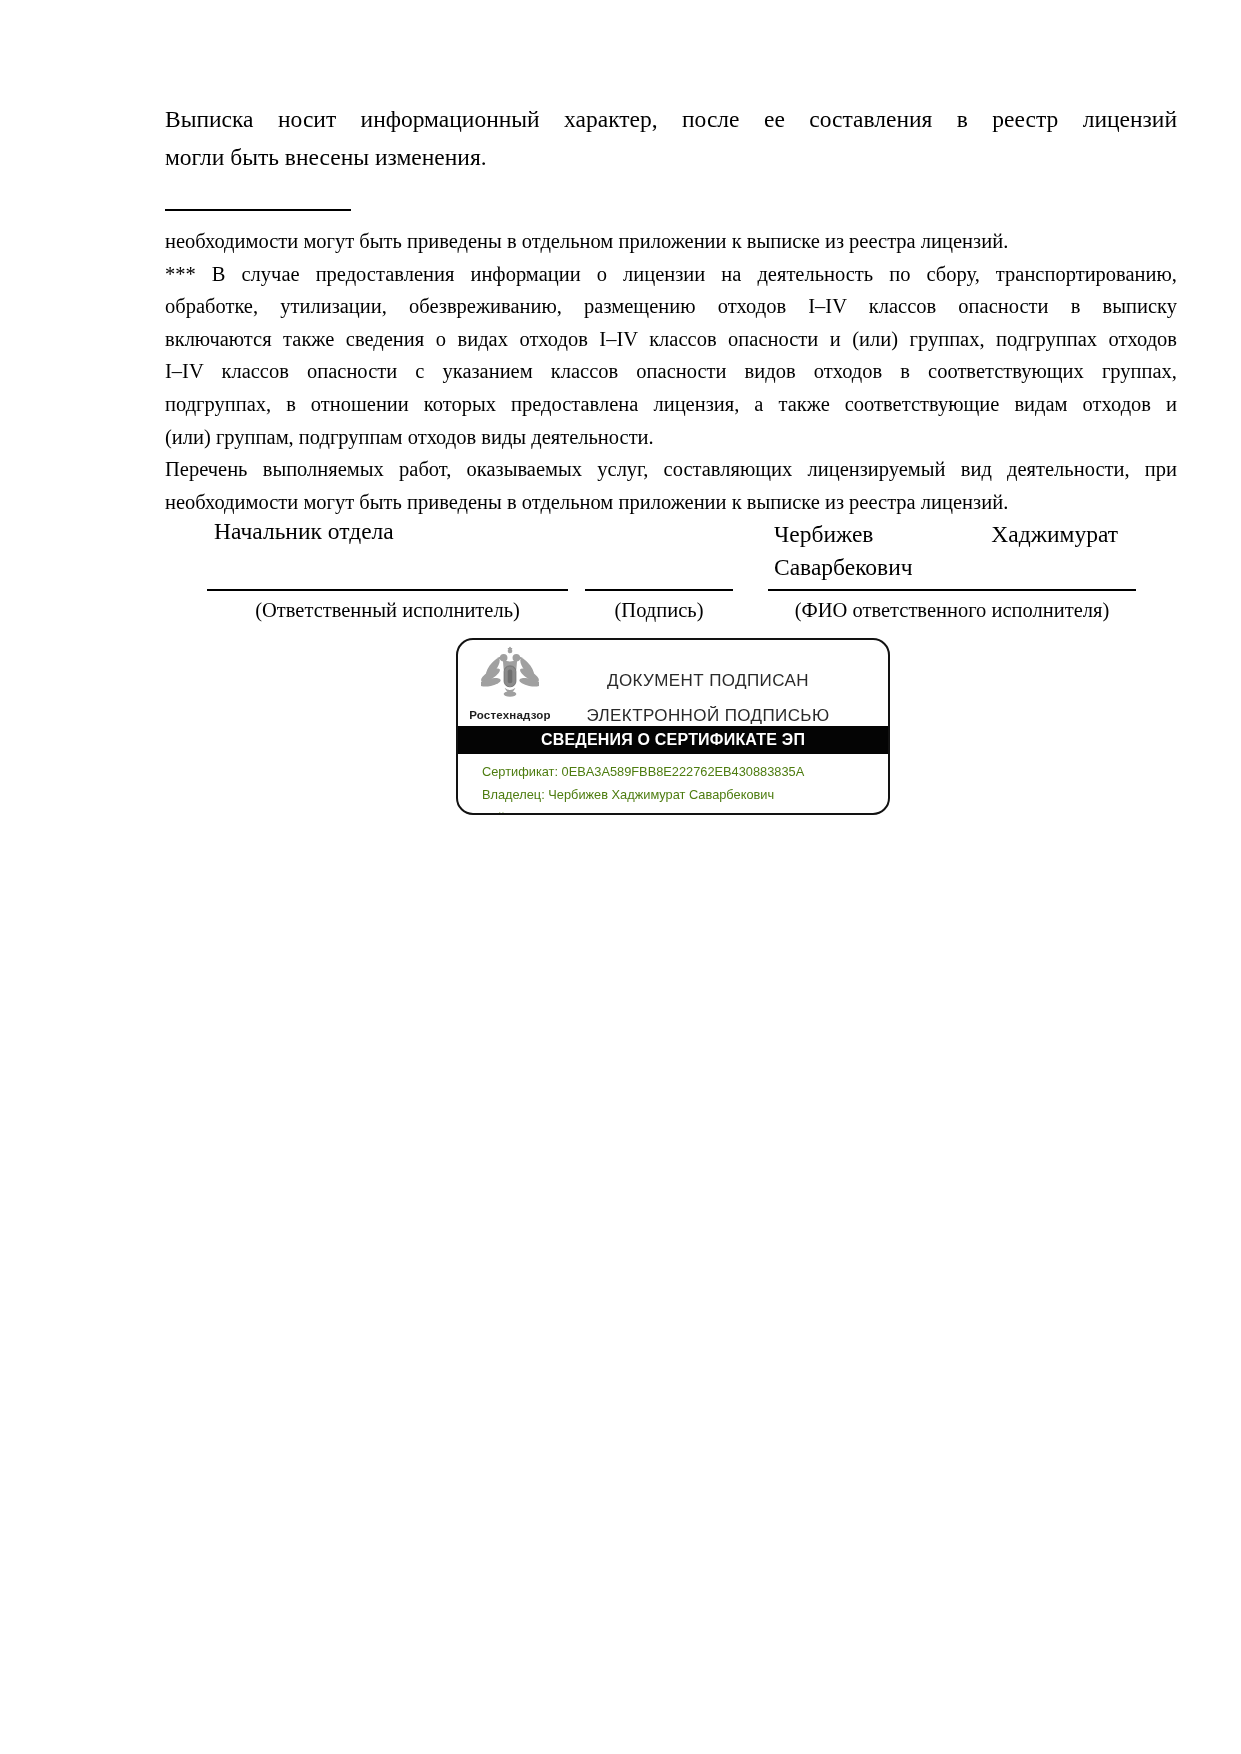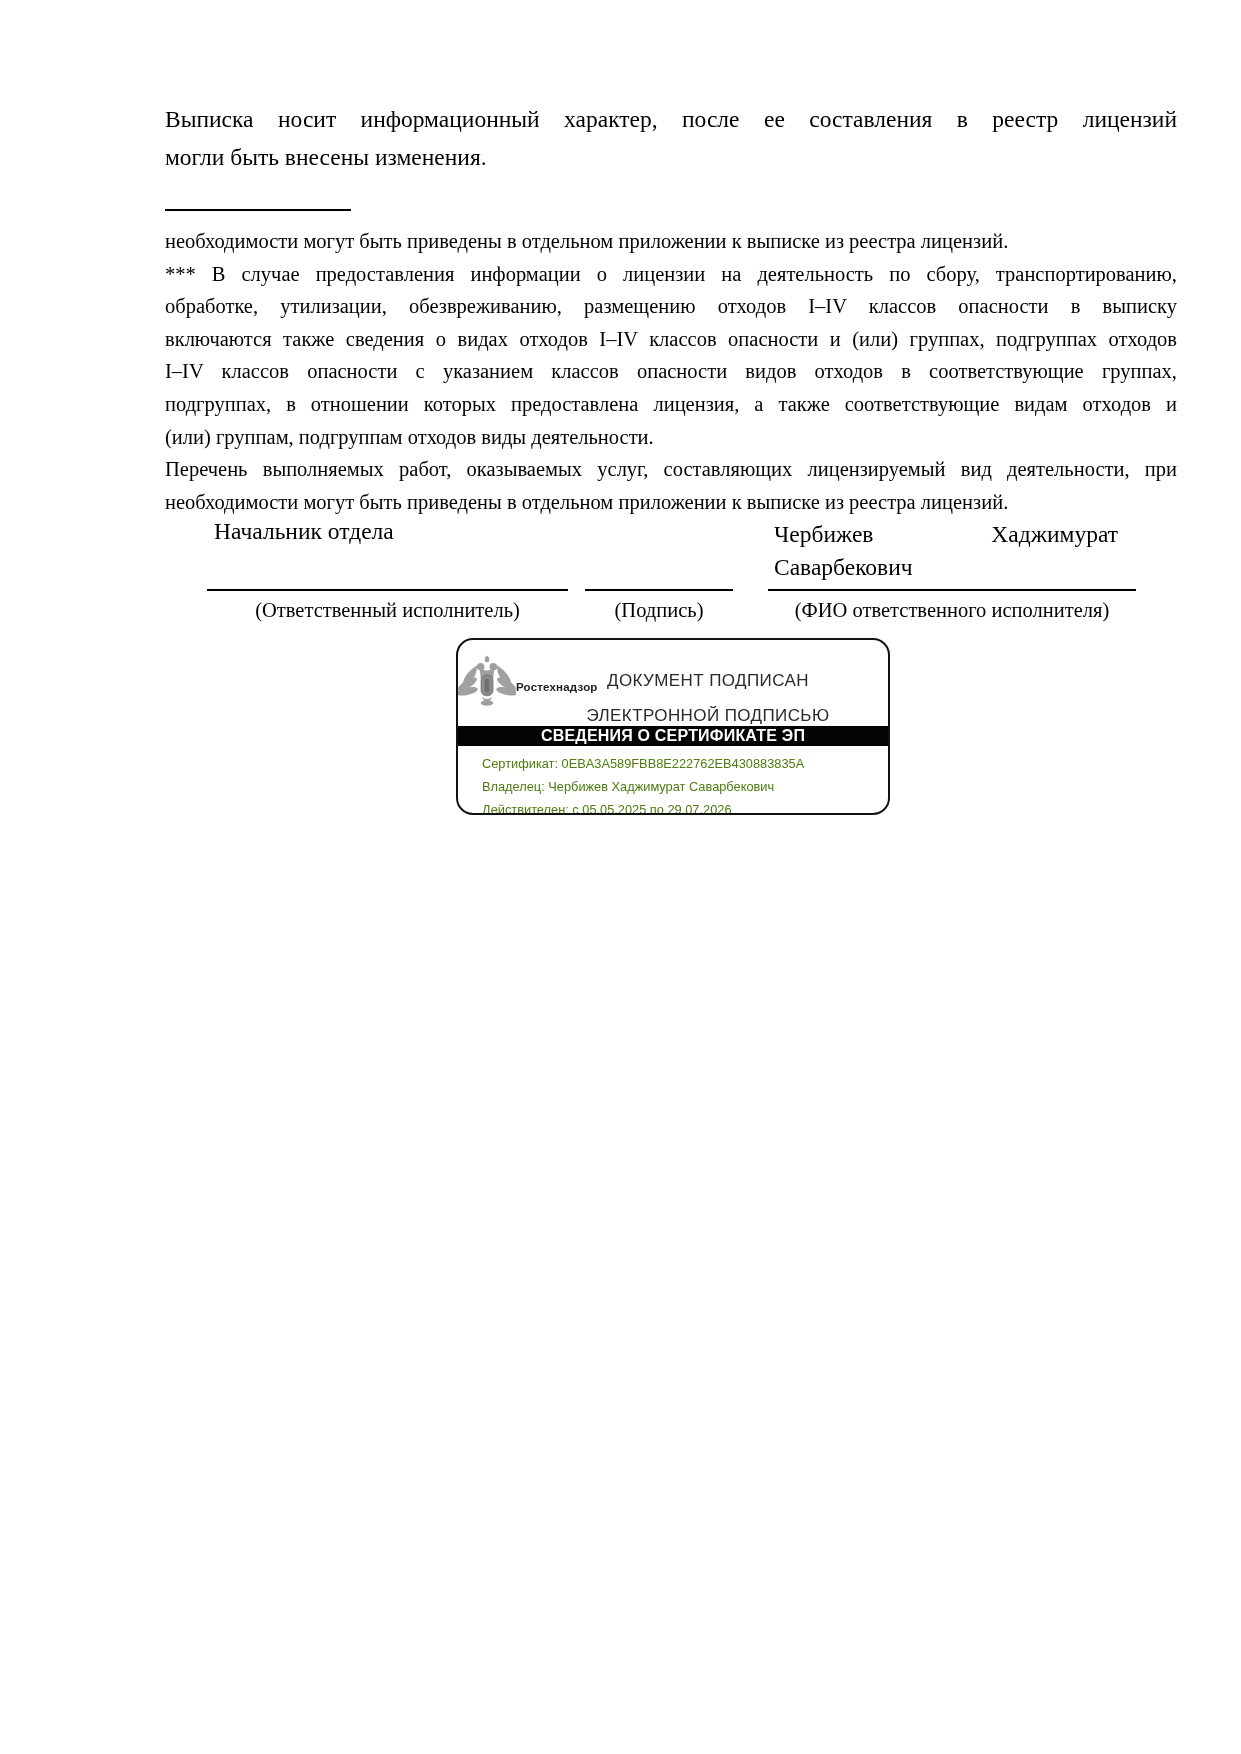--- a/index.html
+++ b/index.html
@@ -34,25 +34,25 @@
   .l2{left:420px;width:148px;}
   .l3{left:603px;width:368px;}
   
   .stamp{
     position:absolute;left:291px;top:120px;width:434px;height:177px;
     border:2.5px solid #121212;border-radius:17px;
     box-sizing:border-box;background:#fff;overflow:hidden;
     font-family:"Liberation Sans","DejaVu Sans",sans-serif;
   }
   .stamp-top{display:flex;height:86px;}
-  .emblem-col{width:104px;display:flex;flex-direction:row;align-items:center;padding-top:6px;box-sizing:border-box;}
+  .emblem-col{width:104px;display:flex;flex-direction:column;align-items:center;padding-top:6px;box-sizing:border-box;}
   .agency{font-size:11.5px;font-weight:bold;color:#1d1d1d;margin-top:1px;letter-spacing:.2px;}
   .title-col{flex:1;display:flex;flex-direction:column;justify-content:flex-end;align-items:center;
     gap:15px;padding-right:34px;font-size:17px;color:#2a2a2a;letter-spacing:.4px;}
-  .band{height:20px;background:#040404;color:#fff;display:flex;align-items:center;justify-content:center;
+  .band{height:28px;background:#040404;color:#fff;display:flex;align-items:center;justify-content:center;
     font-size:16px;font-weight:bold;letter-spacing:.2px;}
   .certs{padding:7px 10px 0 24px;font-size:12.8px;line-height:22.6px;color:#4d7c0f;}
 </style>
 </head>
 <body>
 
 <div class="page">
   <div class="content">
 
     <section class="intro">
@@ -63,21 +63,21 @@
     <div class="sep"></div>
 
     <div class="fnotes">
       <section>
         <div class="lline">необходимости могут быть приведены в отдельном приложении к выписке из реестра лицензий.</div>
       </section>
       <section>
         <div class="jline">*** В случае предоставления информации о лицензии на деятельность по сбору, транспортированию,</div>
         <div class="jline">обработке, утилизации, обезвреживанию, размещению отходов I–IV классов опасности в выписку</div>
         <div class="jline">включаются также сведения о видах отходов I–IV классов опасности и (или) группах, подгруппах отходов</div>
-        <div class="jline">I–IV классов опасности с указанием классов опасности видов отходов в соответствующие группах,</div>
+        <div class="jline">I–IV классов опасности с указанием классов опасности видов отходов в соответствующих группах,</div>
         <div class="jline">подгруппах, в отношении которых предоставлена лицензия, а также соответствующие видам отходов и</div>
         <div class="lline">(или) группам, подгруппам отходов виды деятельности.</div>
       </section>
       <section>
         <div class="jline">Перечень выполняемых работ, оказываемых услуг, составляющих лицензируемый вид деятельности, при</div>
         <div class="lline">необходимости могут быть приведены в отдельном приложении к выписке из реестра лицензий.</div>
       </section>
     </div>
 
     <div class="sig">

